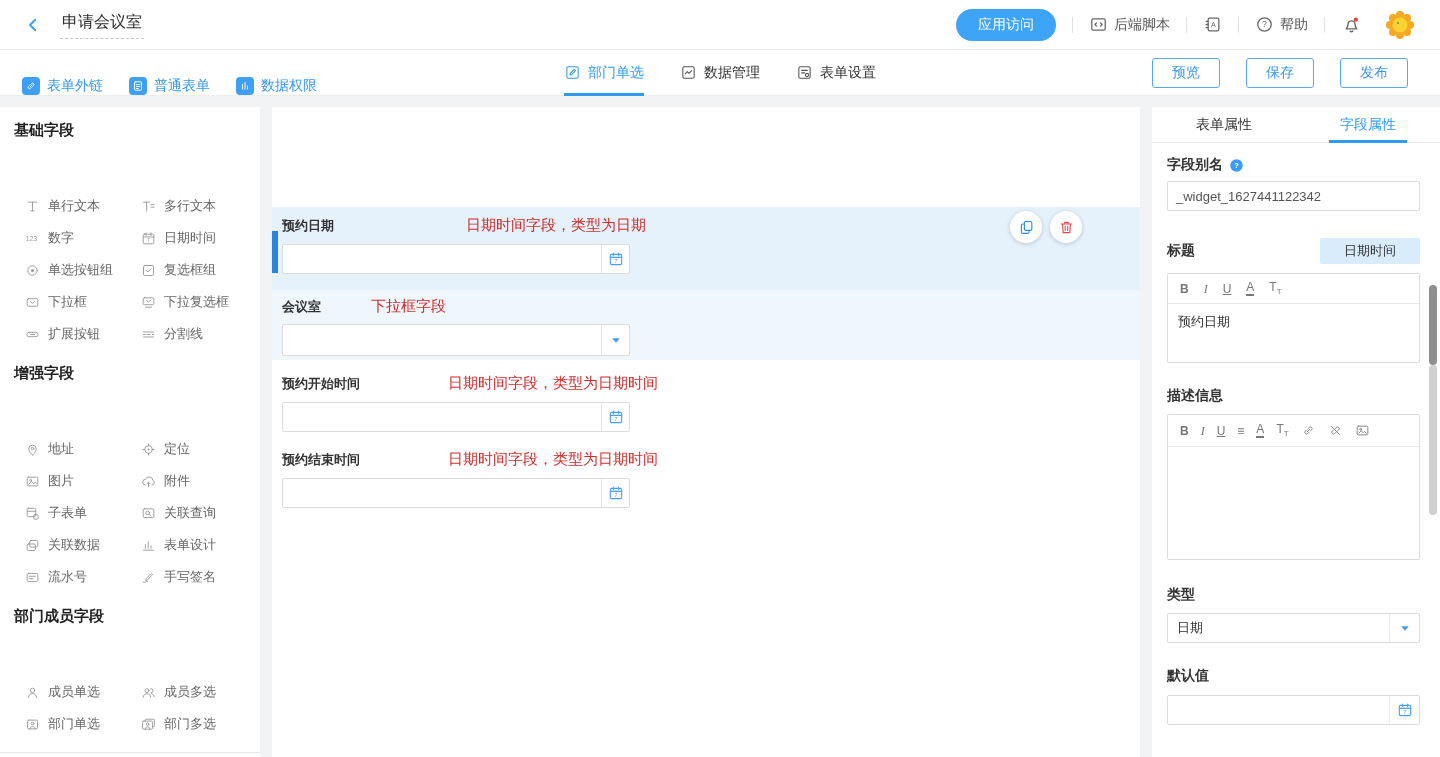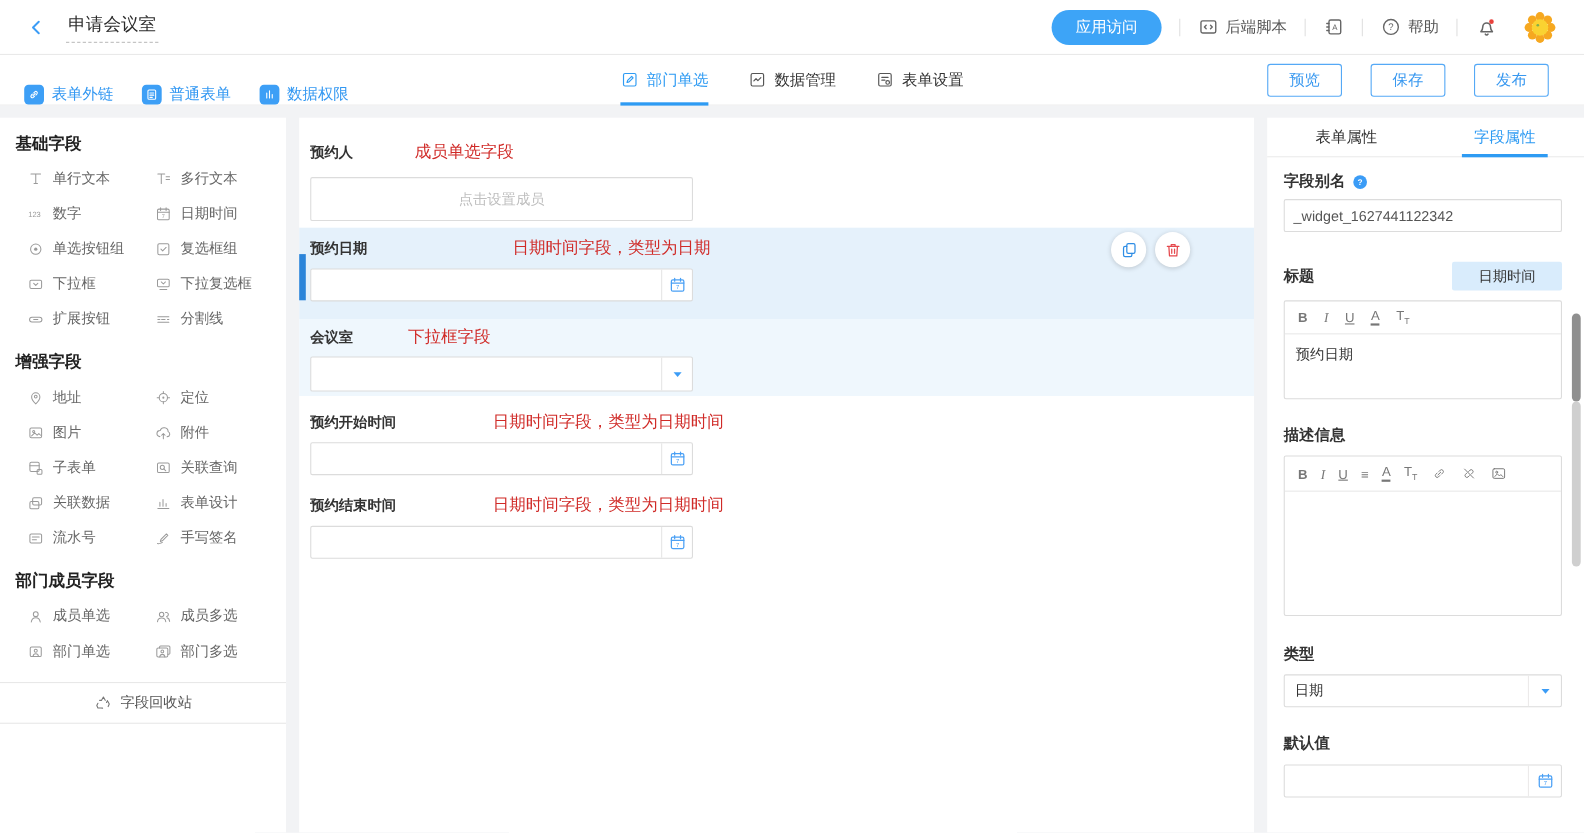--- a/index.html
+++ b/index.html
@@ -34,21 +34,21 @@
   .tab { display:flex; align-items:center; gap:7px; font-size:14px; color:#333; cursor:pointer; height:100%; border-bottom:3px solid transparent; padding-top:3px; }
   .tab svg.i { width:17px; height:17px; color:#555; stroke-width:1.5; }
   .tab.active { color:#2e9bf3; border-bottom-color:#2e9bf3; }
   .tab.active svg.i { color:#2e9bf3; }
   .tright { margin-left:auto; display:flex; gap:26px; padding-right:32px; }
   .obtn { width:68px; height:30px; background:#fff; border:1px solid #55a9f6; color:#3898f0; font-size:14px; border-radius:3px; cursor:pointer; }
 
   
   .sidebar { position:absolute; top:107px; left:0; width:260px; bottom:0; background:#fff; overflow:hidden; }
   .sd-head { font-size:15px; font-weight:bold; color:#222; padding:14px 0 6px 14px; }
-  .sd-grid { display:flex; flex-wrap:wrap; }
+  .sd-grid { display:flex; flex-wrap:wrap;margin-top:44px; }
   .sd-item { width:50%; height:32px; display:flex; align-items:center; gap:8px; padding-left:24px; color:#666; font-size:13px; cursor:pointer; }
   .sd-item:nth-child(even){ padding-left:10px; }
   .sd-item .sic { color:#9a9a9a; display:flex; flex:none; width:16px; justify-content:center; }
   .sd-item svg.i { width:15px; height:15px; stroke-width:1.5; }
   .recycle { margin-top:12px; height:38px; border-top:1px solid #e8e8e8; border-bottom:1px solid #e8e8e8; display:flex; align-items:center; justify-content:center; gap:8px; color:#555; font-size:13px; cursor:pointer; }
   .recycle svg.i { width:16px; height:16px; color:#777; stroke-width:1.5; }
 
   
   .canvas { position:absolute; top:107px; left:272px; width:868px; bottom:0; background:#fff; }
   .field { position:absolute; left:0; right:0; padding-left:10px; }
@@ -462,29 +462,20 @@
     <div class="recycle">
       <svg class="i" viewBox="0 0 24 24">
           <path d="M9.5 8.5L12 4h0l2.5 4.5M17.5 9l2.5 4.5L18.5 17M8.5 19H4.5L3 15.5l1.5-3M9.5 8.5H6.8M17.5 9l-1.3 2.4M8.5 19l2.4.1"></path>
         </svg>
       <span>字段回收站</span>
     </div>
   </div>
 
   <div class="canvas">
 
-    <div class="field" style="top:12px; height:88px;">
-      <div class="frow" style="padding-top:10px;">
-        <span class="flabel">预约人</span>
-        <span class="fanno" style="margin-left:56px;">成员单选字段</span>
-      </div>
-      <div class="fctrl" style="width:348px; height:40px; margin-top:13px;">
-        <span class="ph-center">点击设置成员</span>
-      </div>
-    </div>
 
     <div class="field f-sel" style="top:100px; height:83px;">
       <span class="selbar"></span>
       <div class="frow" style="padding-top:9px;">
         <span class="flabel">预约日期</span>
         <span class="fanno" style="margin-left:132px;">日期时间字段，类型为日期</span>
       </div>
       <div class="fctrl" style="width:348px; height:30px; margin-top:9px;">
         <span class="grow"></span>
         <span class="append">

